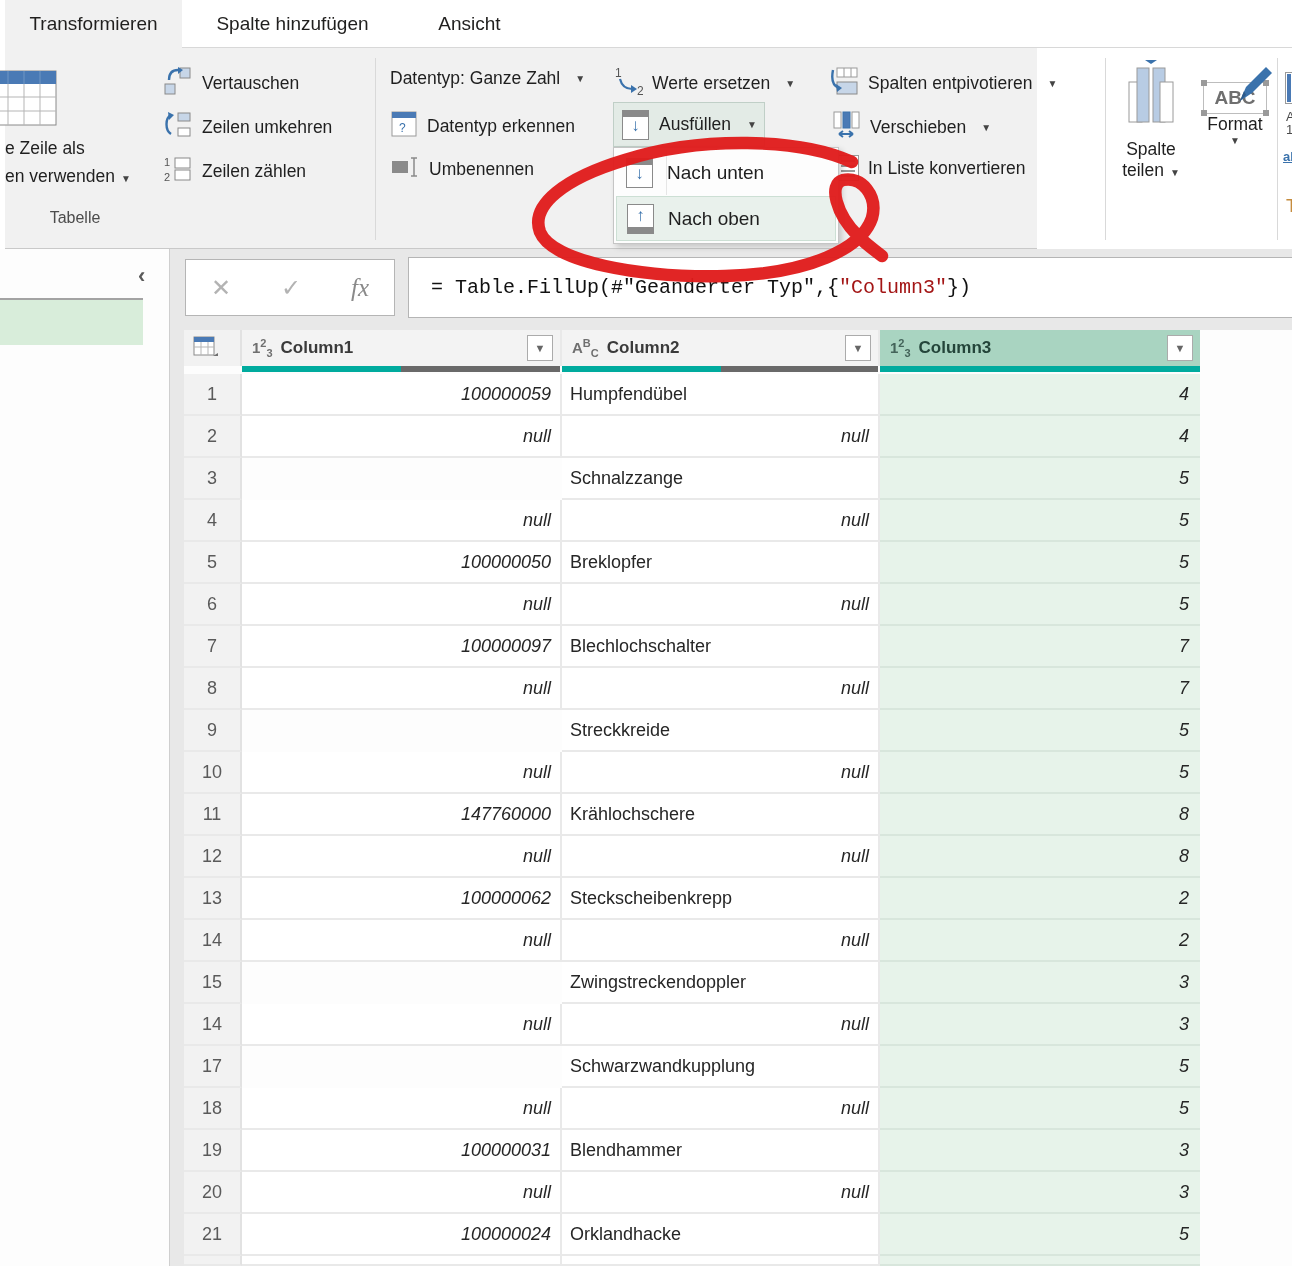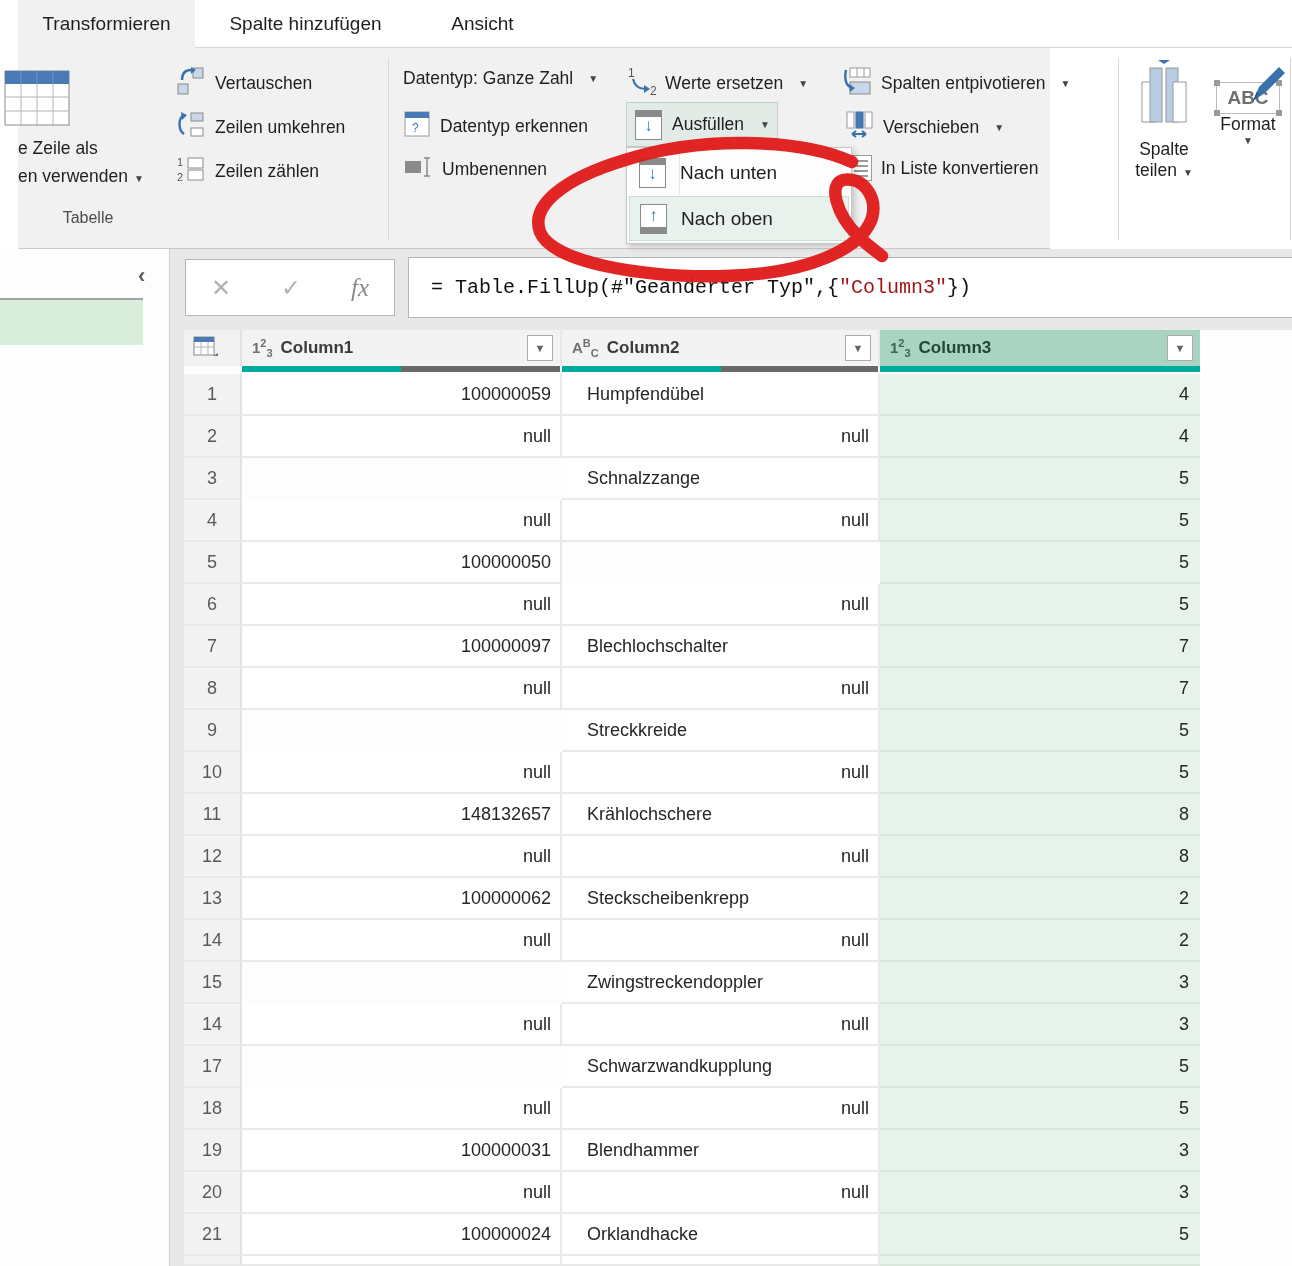--- a/index.html
+++ b/index.html
@@ -1,20 +1,20 @@
 <!DOCTYPE html>
 <html><head>
 <meta charset="utf-8">
 <style>
   html,body{margin:0;padding:0;background:#fff}
   .stage{position:relative;width:1292px;height:1266px;overflow:hidden;
          font-family:"Liberation Sans",sans-serif;color:#1f1f1f;background:#fff}
   .abs{position:absolute}
   
-  .ribbon{left:18px;top:0;width:1032px;height:249px;background:#f1f1f1;border-bottom:1px solid #c9c9c9;box-sizing:border-box}
+  .ribbon{left:5px;top:0;width:1032px;height:249px;background:#f1f1f1;border-bottom:1px solid #c9c9c9;box-sizing:border-box}
   .tabstrip{left:177px;top:0;width:1115px;height:48px;background:#ffffff;border-bottom:1px solid #d8d8d8;box-sizing:border-box}
   .tab{position:absolute;top:0;height:48px;line-height:48px;font-size:19px;color:#201f1e;text-align:center;cursor:default}
   .grouplabel{position:absolute;font-size:16px;color:#4c4c4c;text-align:center}
   .vsep{position:absolute;width:1px;background:#d9d9d9}
   .sbtn{position:absolute;display:flex;align-items:center;gap:9px;font-size:17.5px;color:#1f1f1f;white-space:nowrap}
   .caret{font-size:10px;color:#444;margin-left:6px}
   .bigbtn{position:absolute;text-align:center;font-size:17.5px;color:#1f1f1f}
   
   .fillicon{width:27px;height:30px;background:#fff;border:1px solid #8a8a8a;box-sizing:border-box;position:relative;flex:0 0 auto}
   .fillicon .bar{position:absolute;left:0;width:100%;height:6px;background:#8a8a8a}
@@ -47,23 +47,23 @@
   .sel .typico{color:#44645a}
   .typico sup{font-size:11px}
   .typico sub{font-size:11px}
   .filterbtn{position:absolute;right:7px;top:5px;width:26px;height:26px;background:#fff;border:1px solid #ababab;box-sizing:border-box;text-align:center;line-height:24px;font-size:11px;color:#666}
   .qbar{position:relative;height:8px;background:#fdfdfd}
   .qseg{position:absolute;top:0;height:6px}
   .trow{position:relative;height:42px}
   .tcell{position:absolute;top:0;height:42px;box-sizing:border-box;background:#fff;border-right:2px solid #e9e9e9;border-bottom:2px solid #e9e9e9;font-size:18px;color:#262626;display:flex;align-items:center}
   .tcell.rn{left:0;width:58px;background:#f2f2f2;color:#5a5a5a;justify-content:center;border-right:2px solid #e2e2e2}
   .tcell.c1{left:58px;width:320px;justify-content:flex-end;padding-right:9px}
-  .tcell.c2{left:378px;width:318px;justify-content:flex-start;padding-left:25px}
+  .tcell.c2{left:378px;width:318px;justify-content:flex-start;padding-left:8px}
   .tcell.c3{left:696px;width:320px;background:#e7f3ea;border-right:none;border-bottom:2px solid #d8e6dc;justify-content:flex-end;padding-right:11px}
-  .tcell.num{}
+  .tcell.num{font-style:italic}
   .tcell.c2.num{justify-content:flex-end;padding-right:9px}
   
   .hc0{left:0;width:58px;border-right:2px solid #e2e2e2;background:#f2f2f2}
   .hc1{left:58px;width:320px}
   .hc2{left:378px;width:318px}
   .hc3{left:696px;width:320px;border-right:none}
   
   .listico{width:22px;height:26px;background:#fff;border:1px solid #9a9a9a;box-sizing:border-box;position:relative}
   .listico i{position:absolute;left:3px;right:3px;height:2px;background:#9a9a9a}
   .framed{border:1px solid #bdbdbd;position:relative}
@@ -335,20 +335,21 @@
           </div>
           <div class="trow">
             <div class="tcell rn">4</div>
             <div class="tcell c1 num">null</div>
             <div class="tcell c2 num">null</div>
             <div class="tcell c3 num">5</div>
           </div>
           <div class="trow">
             <div class="tcell rn">5</div>
             <div class="tcell c1 num">100000050</div>
+            <div class="tcell c2">Breklopfer</div>
             <div class="tcell c3 num">5</div>
           </div>
           <div class="trow">
             <div class="tcell rn">6</div>
             <div class="tcell c1 num">null</div>
             <div class="tcell c2 num">null</div>
             <div class="tcell c3 num">5</div>
           </div>
           <div class="trow">
             <div class="tcell rn">7</div>
@@ -368,21 +369,21 @@
             <div class="tcell c3 num">5</div>
           </div>
           <div class="trow">
             <div class="tcell rn">10</div>
             <div class="tcell c1 num">null</div>
             <div class="tcell c2 num">null</div>
             <div class="tcell c3 num">5</div>
           </div>
           <div class="trow">
             <div class="tcell rn">11</div>
-            <div class="tcell c1 num">148132657</div>
+            <div class="tcell c1 num">147760000</div>
             <div class="tcell c2">Krählochschere</div>
             <div class="tcell c3 num">8</div>
           </div>
           <div class="trow">
             <div class="tcell rn">12</div>
             <div class="tcell c1 num">null</div>
             <div class="tcell c2 num">null</div>
             <div class="tcell c3 num">8</div>
           </div>
           <div class="trow">

